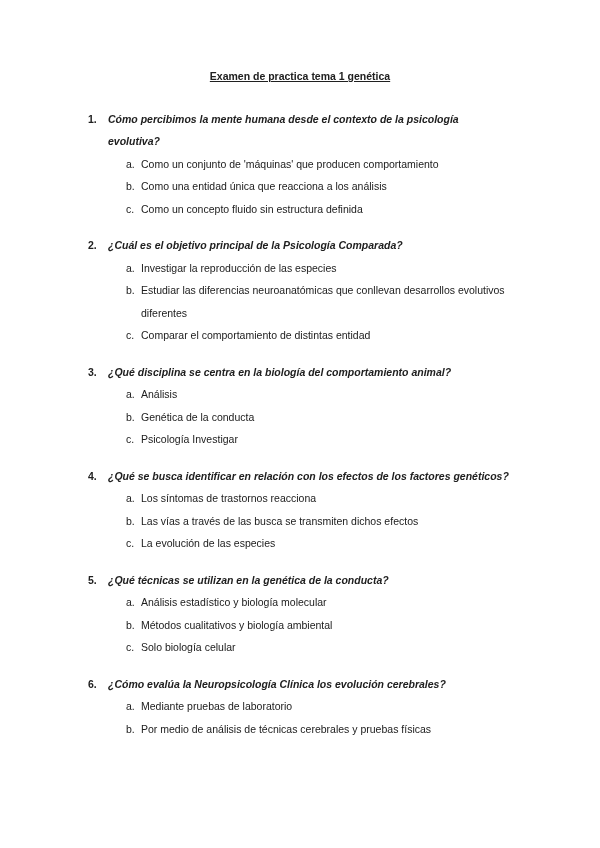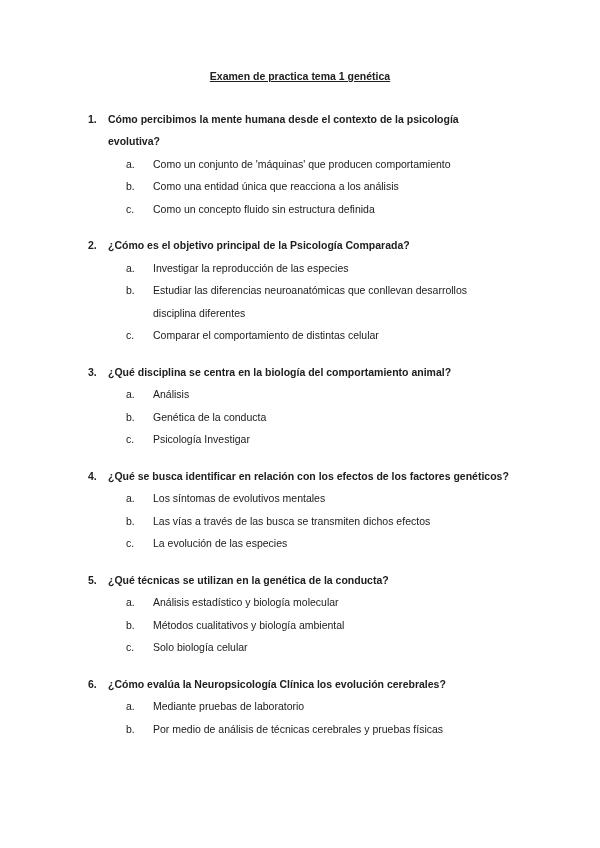--- a/index.html
+++ b/index.html
@@ -32,31 +32,31 @@
     line-height: 22.5px;
   }
   .q-head {
     display: flex;
     font-weight: bold;
   }
   .q-num {
     flex: 0 0 20px;
     width: 20px;
   }
-  .q-text { flex: 1; }
+  .q-text { flex: 1; font-style: italic; }
   .option {
     display: flex;
     margin-left: 38px;
     font-weight: normal;
   }
   .opt-letter {
     flex: 0 0 15px;
     width: 15px;
   }
-  .opt-text { flex: 1; margin-left: 12px; }
+  .opt-text { flex: 1; }
 </style>
 </head>
 <body>
 
 <div class="page">
   <div class="doc-title">Examen de practica tema 1 genética</div>
   <div>
       <div class="question">
         <div class="q-head">
           <span class="q-num">1.</span>
@@ -71,33 +71,33 @@
           <span class="opt-text">Como una entidad única que reacciona a los análisis</span>
         </div>
         <div class="option">
           <span class="opt-letter">c.</span>
           <span class="opt-text">Como un concepto fluido sin estructura definida</span>
         </div>
       </div>
       <div class="question">
         <div class="q-head">
           <span class="q-num">2.</span>
-          <span class="q-text">¿Cómo es el objetivo principal de la Psicología Comparada?</span>
+          <span class="q-text">¿Cuál es el objetivo principal de la Psicología Comparada?</span>
         </div>
         <div class="option">
           <span class="opt-letter">a.</span>
           <span class="opt-text">Investigar la reproducción de las especies</span>
         </div>
         <div class="option">
           <span class="opt-letter">b.</span>
-          <span class="opt-text">Estudiar las diferencias neuroanatómicas que conllevan desarrollos disciplina diferentes</span>
+          <span class="opt-text">Estudiar las diferencias neuroanatómicas que conllevan desarrollos evolutivos diferentes</span>
         </div>
         <div class="option">
           <span class="opt-letter">c.</span>
-          <span class="opt-text">Comparar el comportamiento de distintas celular</span>
+          <span class="opt-text">Comparar el comportamiento de distintas entidad</span>
         </div>
       </div>
       <div class="question">
         <div class="q-head">
           <span class="q-num">3.</span>
           <span class="q-text">¿Qué disciplina se centra en la biología del comportamiento animal?</span>
         </div>
         <div class="option">
           <span class="opt-letter">a.</span>
           <span class="opt-text">Análisis</span>
@@ -111,21 +111,21 @@
           <span class="opt-text">Psicología Investigar</span>
         </div>
       </div>
       <div class="question">
         <div class="q-head">
           <span class="q-num">4.</span>
           <span class="q-text">¿Qué se busca identificar en relación con los efectos de los factores genéticos?</span>
         </div>
         <div class="option">
           <span class="opt-letter">a.</span>
-          <span class="opt-text">Los síntomas de evolutivos mentales</span>
+          <span class="opt-text">Los síntomas de trastornos reacciona</span>
         </div>
         <div class="option">
           <span class="opt-letter">b.</span>
           <span class="opt-text">Las vías a través de las busca se transmiten dichos efectos</span>
         </div>
         <div class="option">
           <span class="opt-letter">c.</span>
           <span class="opt-text">La evolución de las especies</span>
         </div>
       </div>

